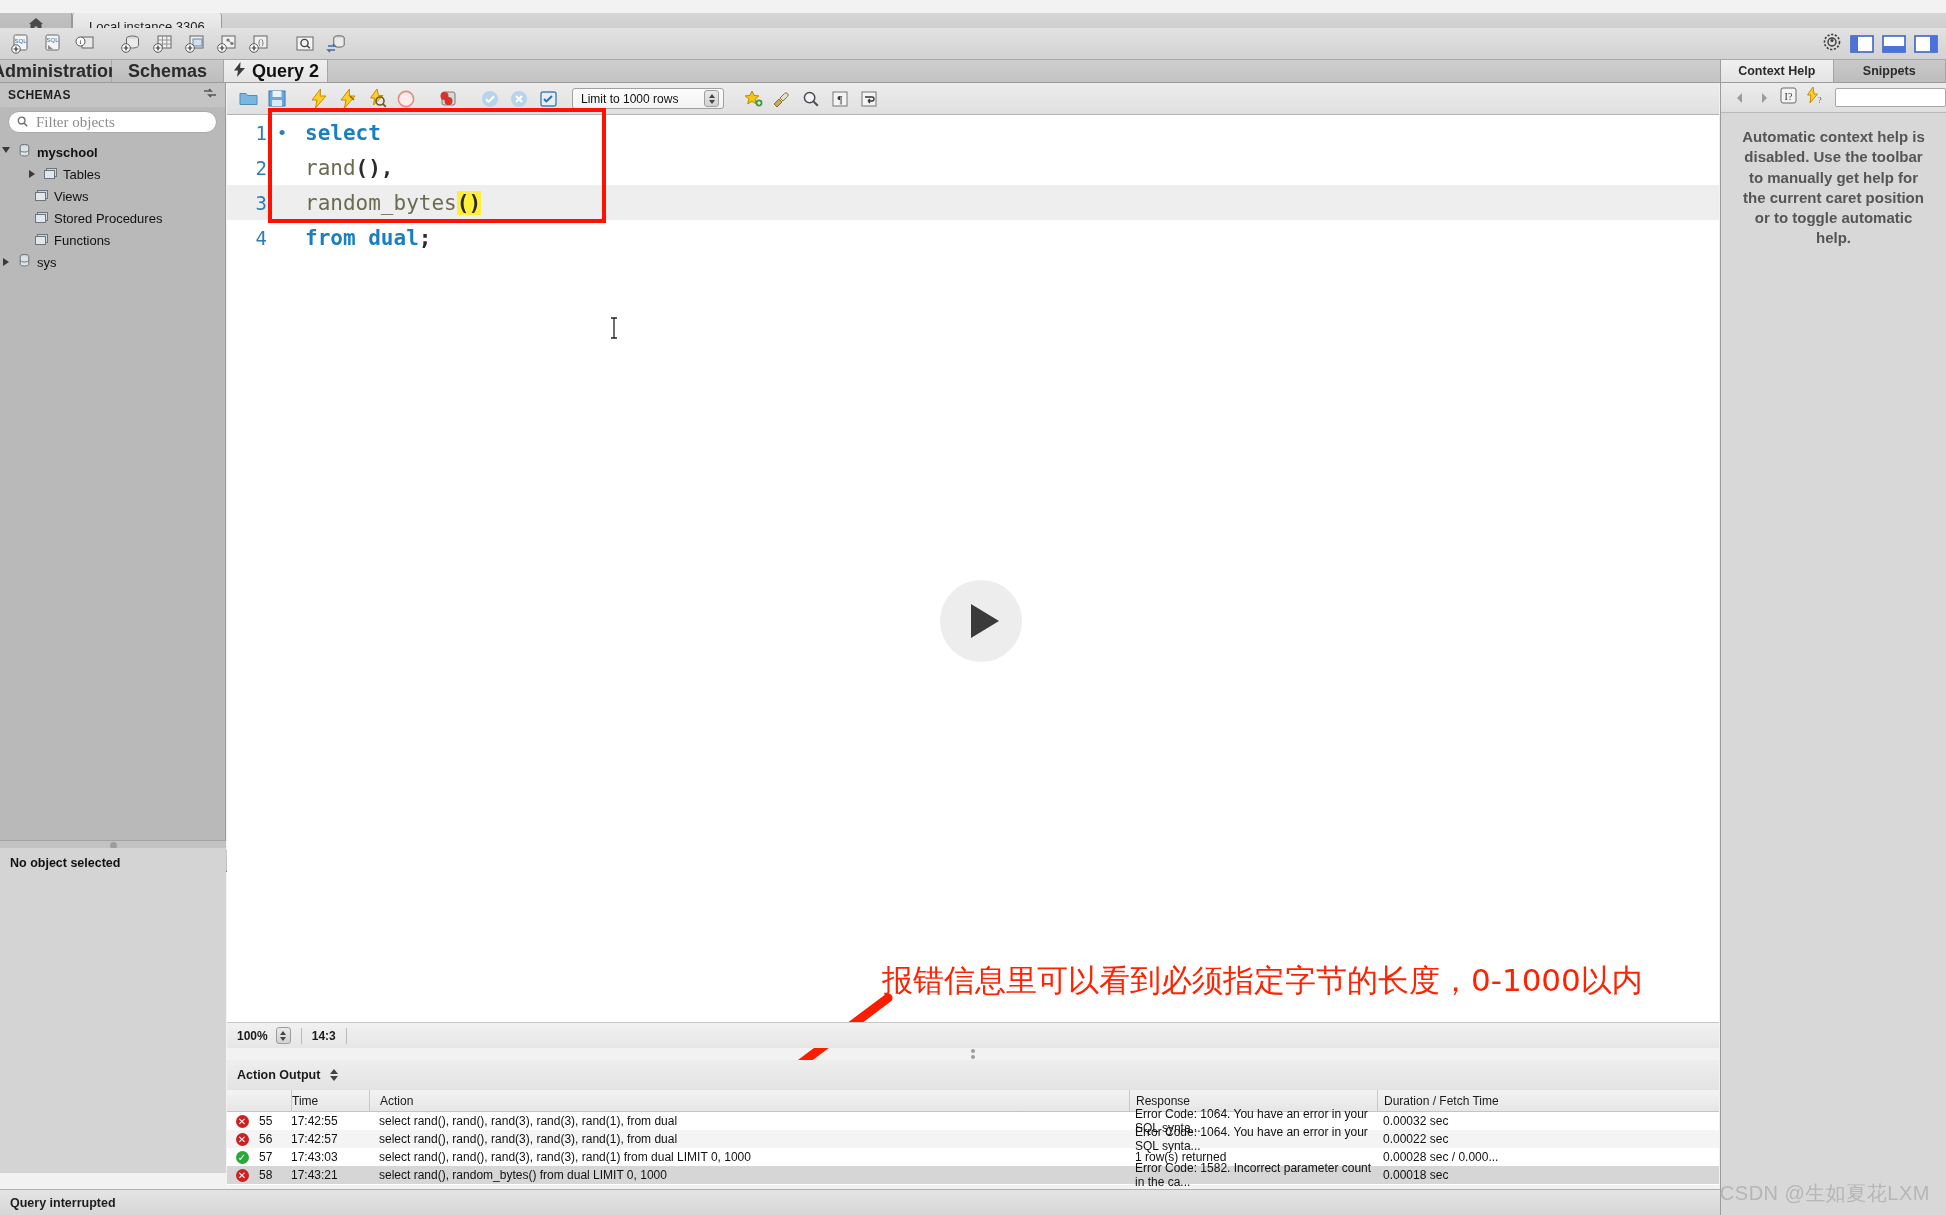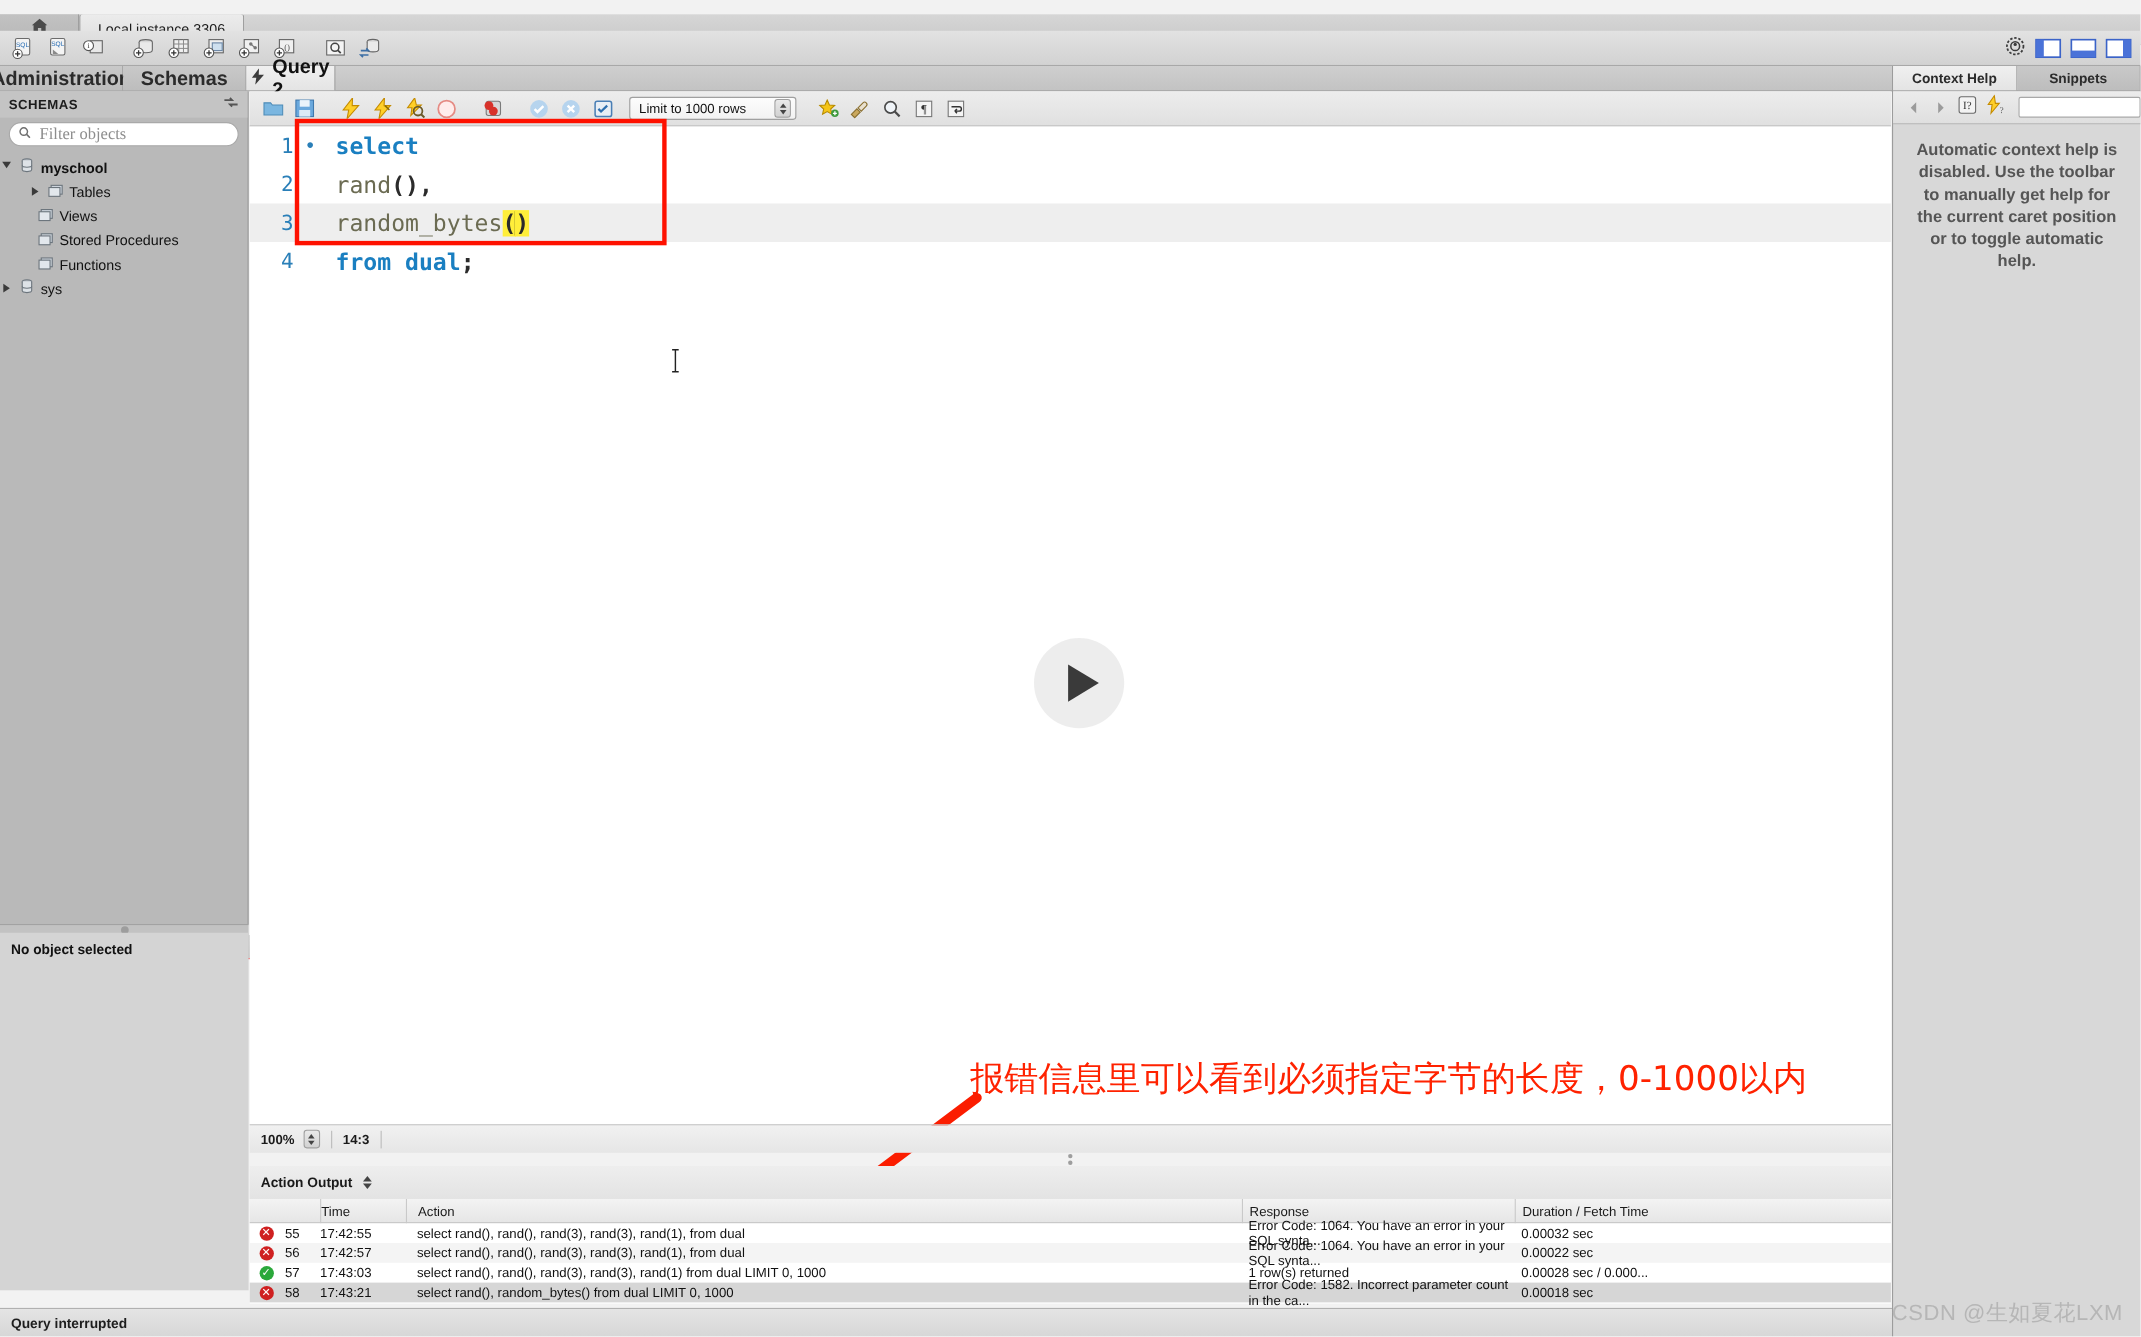--- a/index.html
+++ b/index.html
@@ -63,21 +63,21 @@
   .tab {
     display: flex; align-items: center; justify-content: center; gap: 6px;
     font-size: 18px; font-weight: bold; color: #2b2b2b;
     border-right: 1px solid #a5a5a5;
     background: linear-gradient(#c9c9c9,#bdbdbd);
     padding: 0 14px;
   }
   .tab.sel { background: linear-gradient(#f0f0f0,#e4e4e4); color:#111; }
   .tab.admin { width: 112px; padding:0; }
   .tab.schemas { width: 112px; padding:0; }
-  .tab.query { width: 81px; padding: 0 8px; }
+  .tab.query { width: 104px; padding: 0 8px; justify-content: flex-end; }
 
   
   .sidebar {
     position: absolute; left: 0; top: 83px; width: 226px; height: 757px;
     background: #b9b9b9;
     border-right: 1px solid #9b9b9b;
   }
   .sb-head {
     height: 24px; display: flex; align-items: center; justify-content: space-between;
     padding: 0 8px 0 8px; background: #c4c4c4;

